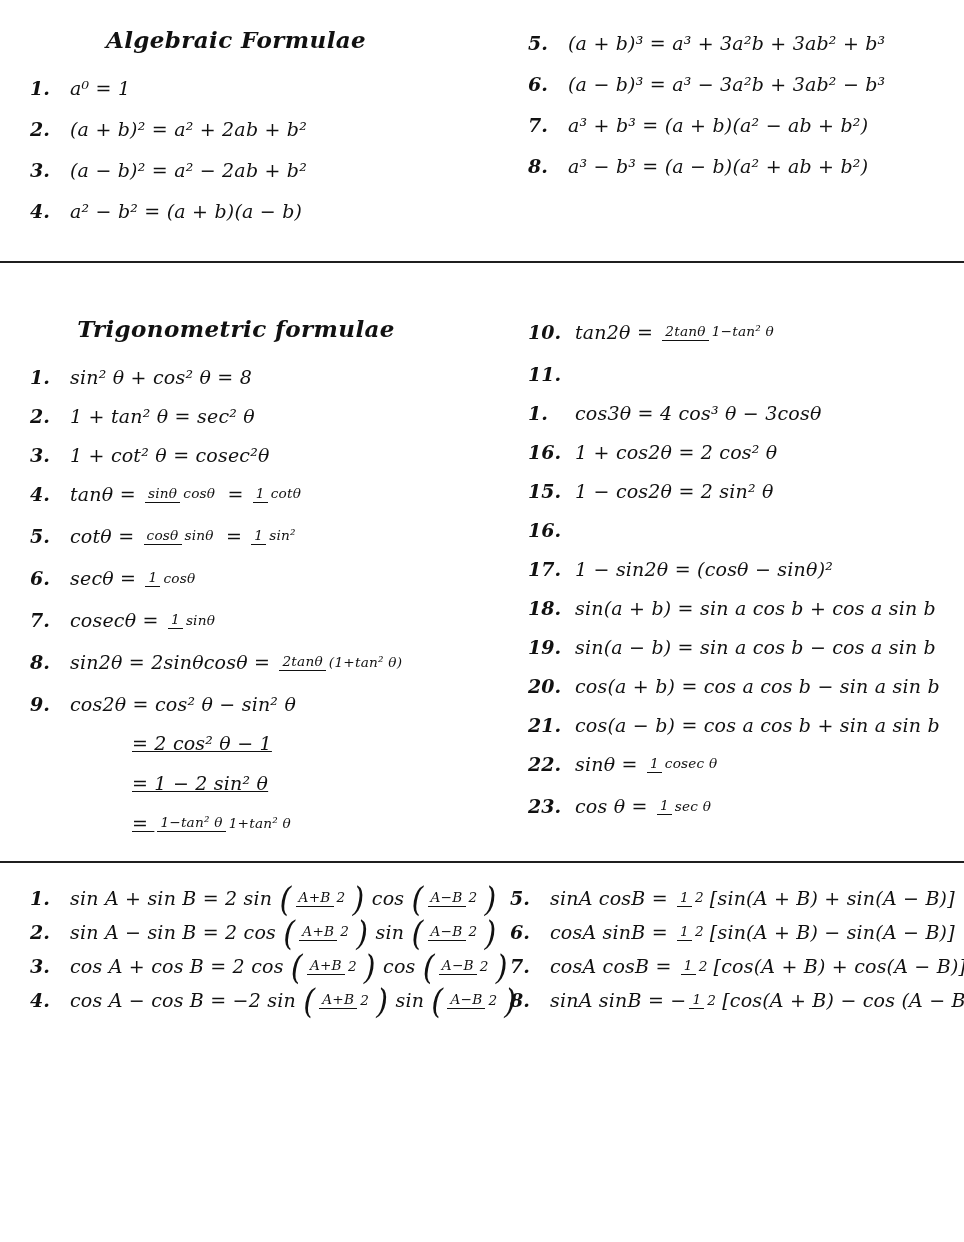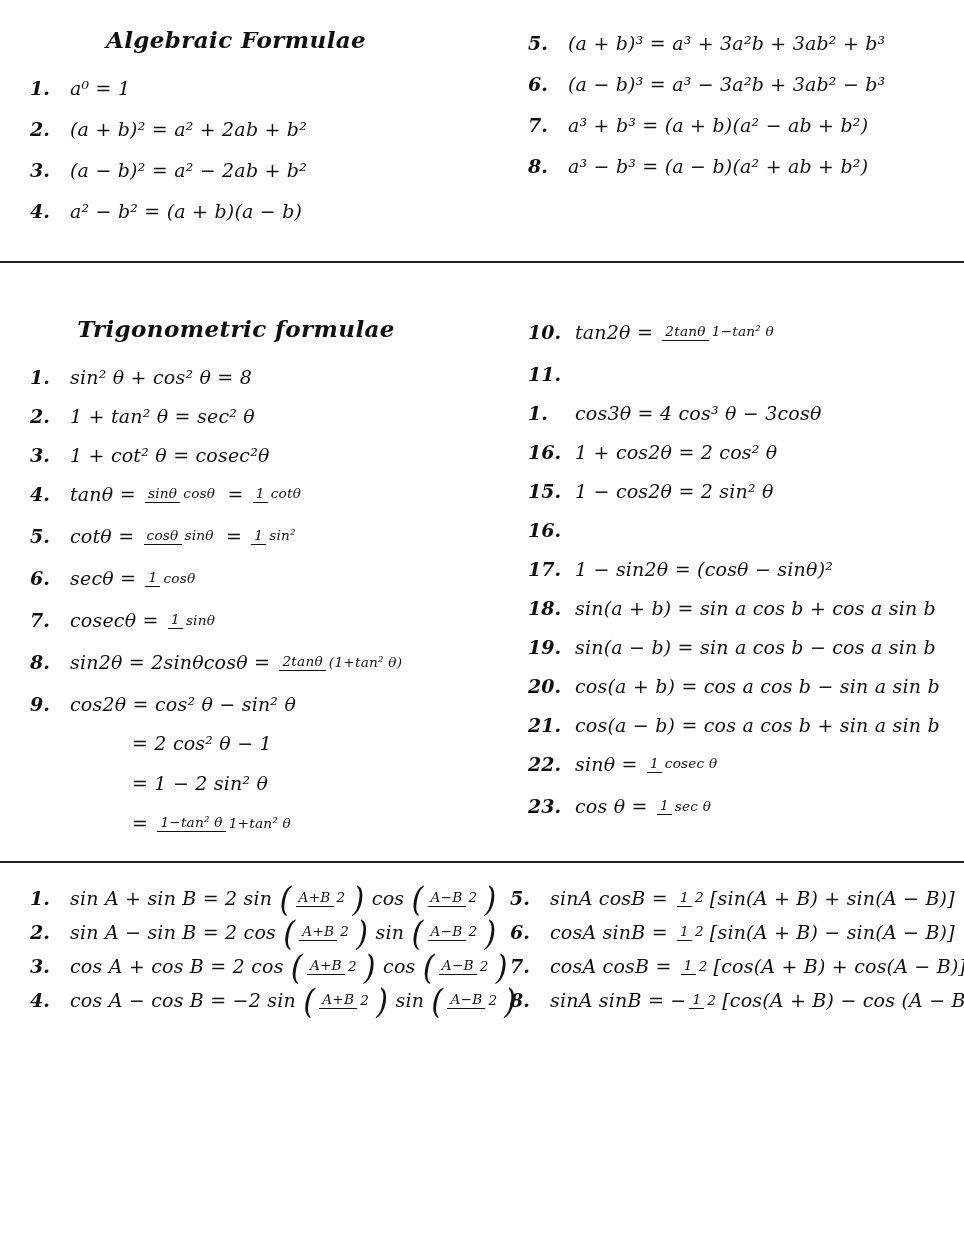--- a/index.html
+++ b/index.html
@@ -26,21 +26,21 @@
     font-size:23px;font-weight:bold;font-style:italic;
     text-align:center;margin:4px 40px 24px 0;
     letter-spacing:0.4px;
   }
   .items{margin:0;}
   .items.pt{padding-top:10px;}
   .row{display:flex;align-items:baseline;}
   .sec1 .row{margin-bottom:19px;}
   .sec2 .row{margin-bottom:17px;}
   .sec2 .row.tall{margin-bottom:20px;}
-  .sec2 .row.cont{margin-left:62px;margin-top:16px;margin-bottom:18px;}
+  .sec2 .row.cont{margin-left:62px;margin-top:16px;margin-bottom:18px;text-decoration:underline;}
   .sec2 .row.cont .num{visibility:hidden;}
   .sec3 .row{margin-bottom:12px;}
   .num{
     flex:0 0 40px;
     font-weight:bold;font-style:italic;
     font-size:19px;
   }
   .col.r .wide-num .num{flex:0 0 47px;}
   .f{
     font-style:italic;font-size:19px;

